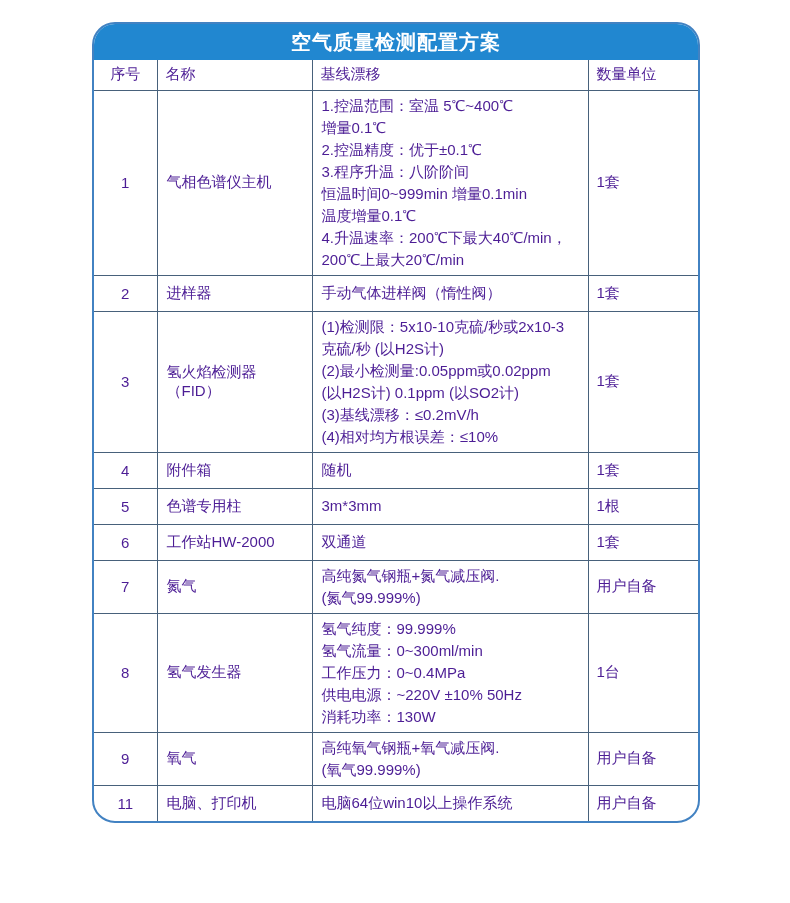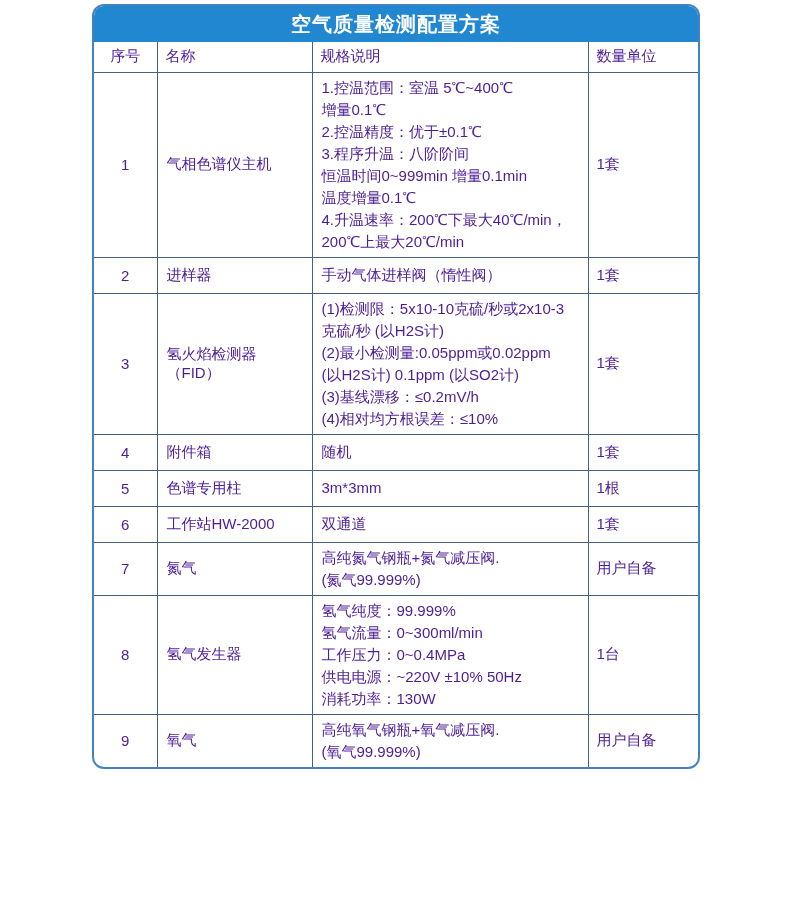--- a/index.html
+++ b/index.html
@@ -6,24 +6,24 @@
   html,body { background:#ffffff; }
   body {
     width:790px; height:903px;
     font-family:"Liberation Sans", sans-serif;
     color:#333333;
     position:relative;
     overflow:hidden;
   }
   .panel {
     position:absolute;
-    left:92px; top:4px;
+    left:92px; top:22px;
     width:608px;
     border:2px solid #4282c2;
-    border-radius:12px;
+    border-radius:23px;
     overflow:hidden;
     background:#ffffff;
   }
   .title-bar {
     height:36px;
     line-height:36px;
     background:#2187d0;
     color:#ffffff;
     font-size:20px;
     font-weight:bold;
@@ -69,21 +69,21 @@
     <colgroup>
       <col style="width:63px">
       <col style="width:155px">
       <col style="width:276px">
       <col style="width:110px">
     </colgroup>
     <thead>
       <tr>
           <th class="col0">序号</th>
           <th class="col1">名称</th>
-          <th class="col2">规格说明</th>
+          <th class="col2">基线漂移</th>
           <th class="col3">数量单位</th>
         </tr>
     </thead>
     <tbody>
         <tr>
           <td class="c-no">1</td>
           <td class="c-name">气相色谱仪主机</td>
           <td class="c-spec">
             <div class="spec-line">1.控温范围：室温 5℃~400℃</div>
             <div class="spec-line">增量0.1℃</div>
@@ -164,15 +164,23 @@
         </tr>
         <tr>
           <td class="c-no">9</td>
           <td class="c-name">氧气</td>
           <td class="c-spec">
             <div class="spec-line">高纯氧气钢瓶+氧气减压阀.</div>
             <div class="spec-line">(氧气99.999%)</div>
           </td>
           <td class="c-qty">用户自备</td>
         </tr>
+        <tr>
+          <td class="c-no">11</td>
+          <td class="c-name">电脑、打印机</td>
+          <td class="c-spec">
+            <div class="spec-line">电脑64位win10以上操作系统</div>
+          </td>
+          <td class="c-qty">用户自备</td>
+        </tr>
       </tbody>
   </table>
 </div>
 
 </body></html>

